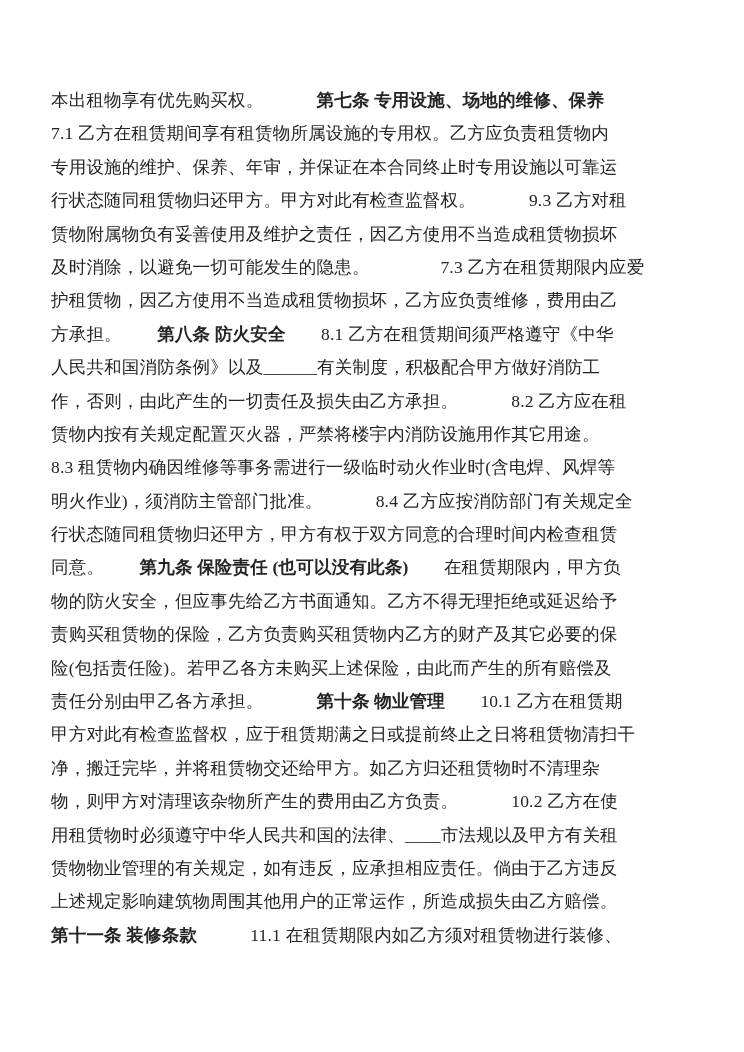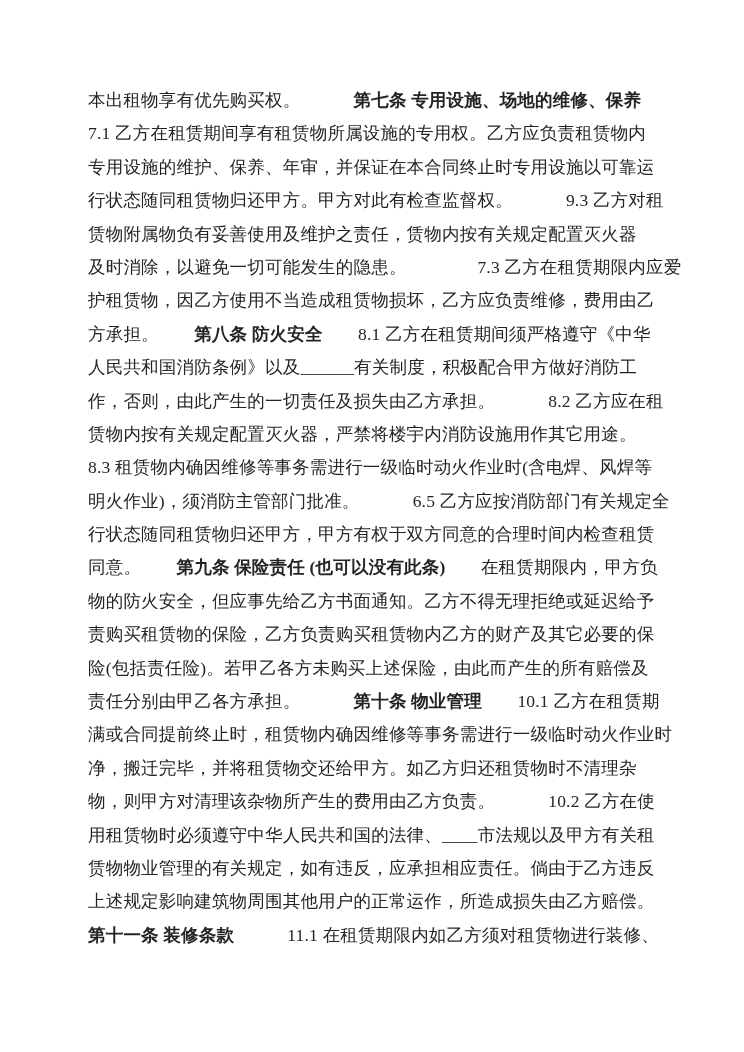--- a/index.html
+++ b/index.html
@@ -9,21 +9,21 @@
   body {
     width: 744px;
     height: 1052px;
     overflow: hidden;
     background: #ffffff;
   }
   .page {
     width: 744px;
     height: 1052px;
     box-sizing: border-box;
-    padding: 84px 60px 0 88px;
+    padding: 84px 60px 0 51px;
     background: #ffffff;
   }
   .doc-body {
     font-family: "Liberation Serif", "DejaVu Serif", serif;
     font-size: 17.5px;
     line-height: 33.4px;
     color: #242424;
     letter-spacing: 0.2px;
   }
   .line {
@@ -39,36 +39,36 @@
 </style>
 </head>
 <body>
 
 <div class="page">
   <div class="doc-body" style="color: rgb(36, 36, 36);">
       <div class="line"><span class="run">本出租物享有优先购买权。　　　</span><span class="run bold">第七条 专用设施、场地的维修、保养</span></div>
       <div class="line"><span class="run">7.1 乙方在租赁期间享有租赁物所属设施的专用权。乙方应负责租赁物内</span></div>
       <div class="line"><span class="run">专用设施的维护、保养、年审，并保证在本合同终止时专用设施以可靠运</span></div>
       <div class="line"><span class="run">行状态随同租赁物归还甲方。甲方对此有检查监督权。　　　9.3 乙方对租</span></div>
-      <div class="line"><span class="run">赁物附属物负有妥善使用及维护之责任，赁物内按有关规定配置灭火器</span></div>
+      <div class="line"><span class="run">赁物附属物负有妥善使用及维护之责任，因乙方使用不当造成租赁物损坏</span></div>
       <div class="line"><span class="run">及时消除，以避免一切可能发生的隐患。　　　　7.3 乙方在租赁期限内应爱</span></div>
       <div class="line"><span class="run">护租赁物，因乙方使用不当造成租赁物损坏，乙方应负责维修，费用由乙</span></div>
       <div class="line"><span class="run">方承担。　　</span><span class="run bold">第八条 防火安全</span><span class="run">　　8.1 乙方在租赁期间须严格遵守《中华</span></div>
       <div class="line"><span class="run">人民共和国消防条例》以及______有关制度，积极配合甲方做好消防工</span></div>
       <div class="line"><span class="run">作，否则，由此产生的一切责任及损失由乙方承担。　　　8.2 乙方应在租</span></div>
       <div class="line"><span class="run">赁物内按有关规定配置灭火器，严禁将楼宇内消防设施用作其它用途。</span></div>
       <div class="line"><span class="run">8.3 租赁物内确因维修等事务需进行一级临时动火作业时(含电焊、风焊等</span></div>
-      <div class="line"><span class="run">明火作业)，须消防主管部门批准。　　　6.5 乙方应按消防部门有关规定全</span></div>
+      <div class="line"><span class="run">明火作业)，须消防主管部门批准。　　　8.4 乙方应按消防部门有关规定全</span></div>
       <div class="line"><span class="run">行状态随同租赁物归还甲方，甲方有权于双方同意的合理时间内检查租赁</span></div>
       <div class="line"><span class="run">同意。　　</span><span class="run bold">第九条 保险责任 (也可以没有此条)</span><span class="run">　　在租赁期限内，甲方负</span></div>
       <div class="line"><span class="run">物的防火安全，但应事先给乙方书面通知。乙方不得无理拒绝或延迟给予</span></div>
       <div class="line"><span class="run">责购买租赁物的保险，乙方负责购买租赁物内乙方的财产及其它必要的保</span></div>
       <div class="line"><span class="run">险(包括责任险)。若甲乙各方未购买上述保险，由此而产生的所有赔偿及</span></div>
       <div class="line"><span class="run">责任分别由甲乙各方承担。　　　</span><span class="run bold">第十条 物业管理</span><span class="run">　　10.1 乙方在租赁期</span></div>
-      <div class="line"><span class="run">满或合同提前终止时，租赁物内确因维修等事务需进行一级临时动火作业时</span></div>
+      <div class="line"><span class="run">甲方对此有检查监督权，应于租赁期满之日或提前终止之日将租赁物清扫干</span></div>
       <div class="line"><span class="run">净，搬迁完毕，并将租赁物交还给甲方。如乙方归还租赁物时不清理杂</span></div>
       <div class="line"><span class="run">物，则甲方对清理该杂物所产生的费用由乙方负责。　　　10.2 乙方在使</span></div>
       <div class="line"><span class="run">用租赁物时必须遵守中华人民共和国的法律、____市法规以及甲方有关租</span></div>
       <div class="line"><span class="run">赁物物业管理的有关规定，如有违反，应承担相应责任。倘由于乙方违反</span></div>
       <div class="line"><span class="run">上述规定影响建筑物周围其他用户的正常运作，所造成损失由乙方赔偿。</span></div>
       <div class="line"><span class="run bold">第十一条 装修条款</span><span class="run">　　　11.1 在租赁期限内如乙方须对租赁物进行装修、</span></div>
     </div>
 </div>
 
 </body></html>

